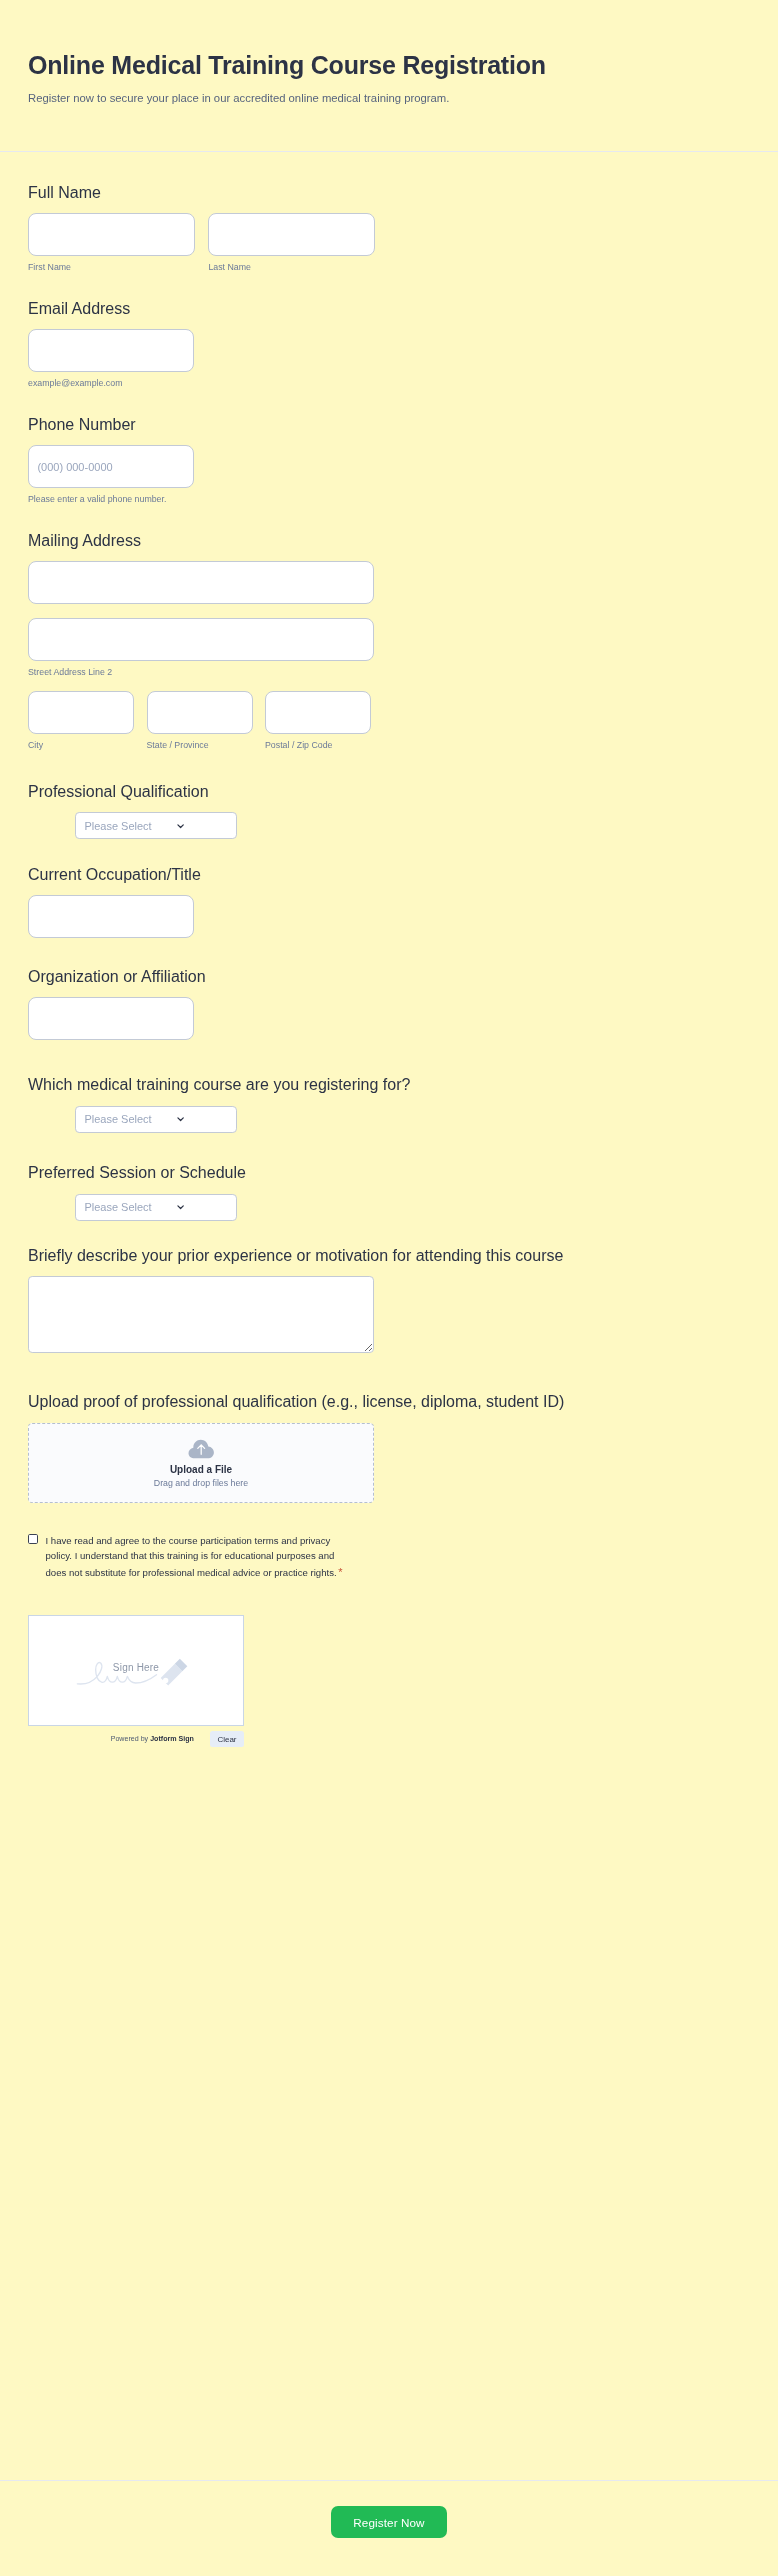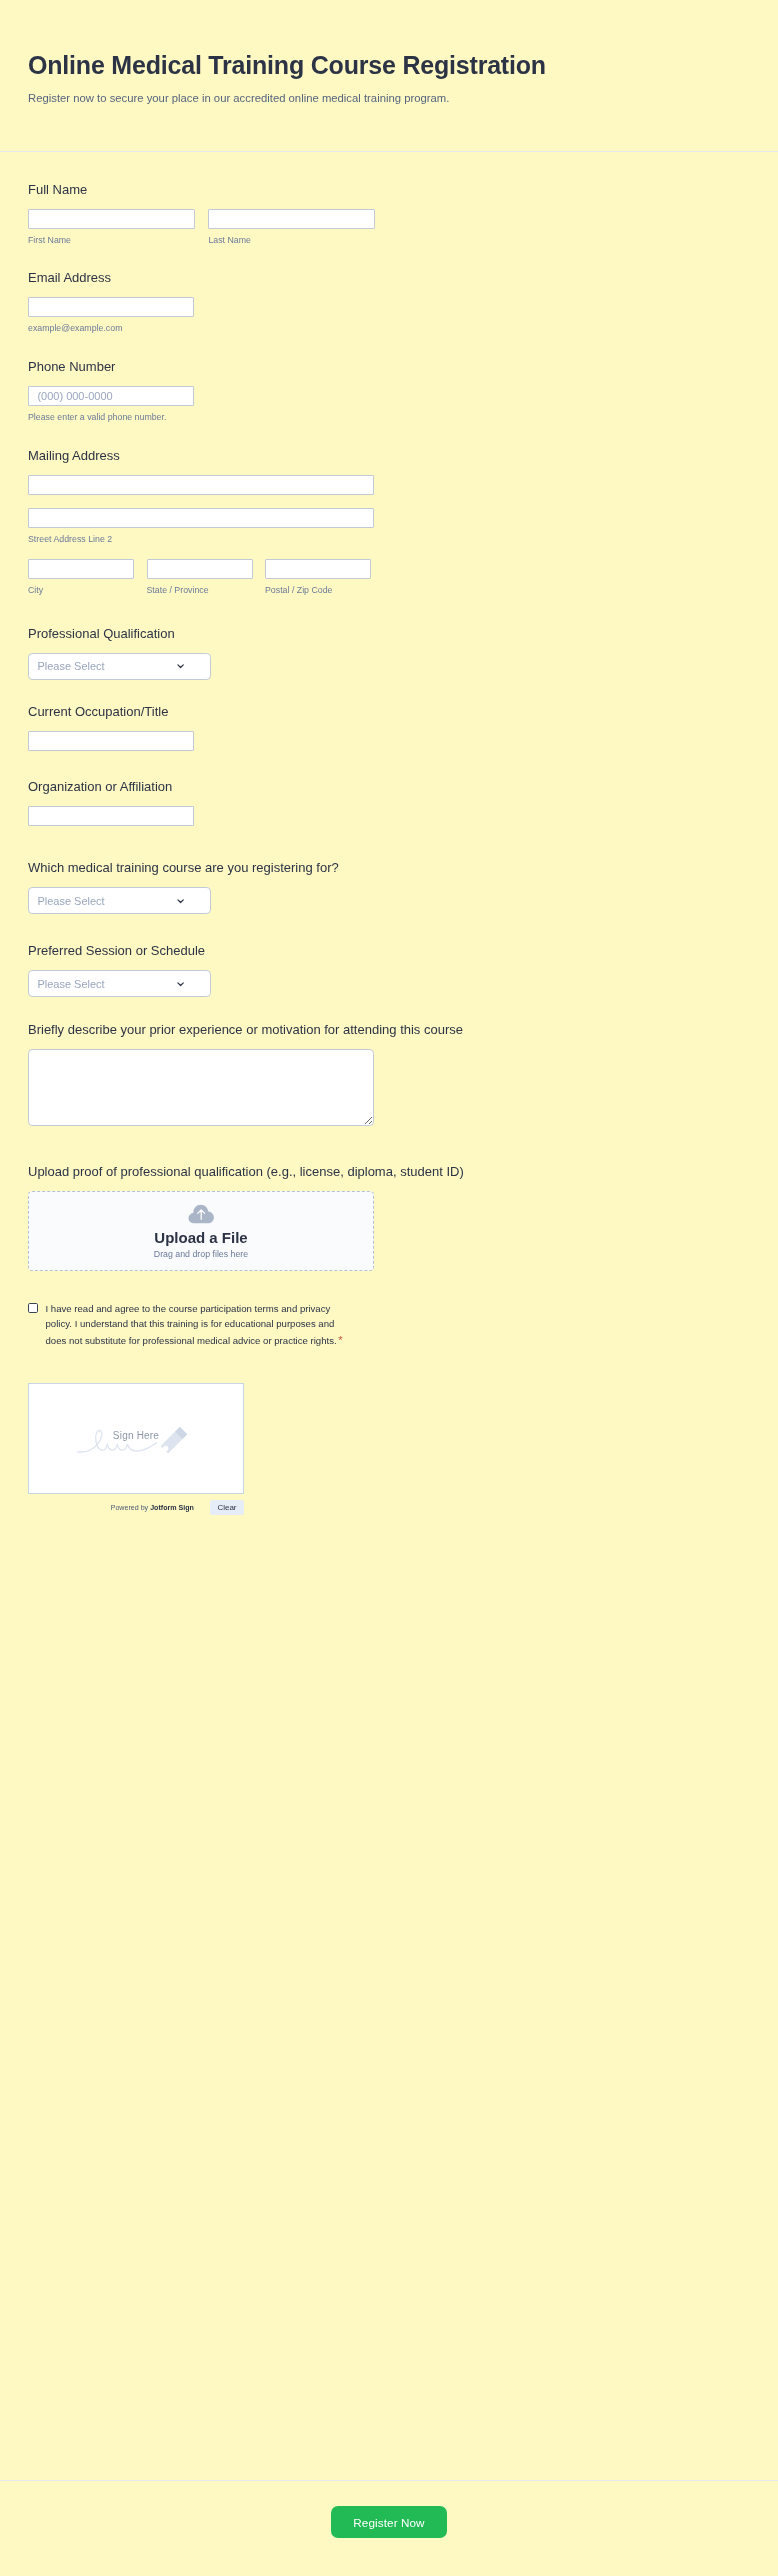--- a/index.html
+++ b/index.html
@@ -31,41 +31,41 @@
     font-weight: 400;
     margin: 0;
   }
   .header-rule { height:0.8px; background:#e6e9f0; width:100%; }
 
   
   .form-body { padding: 28.4px 28px 0 28px; flex: 1 1 auto; }
   .field { margin-bottom: 23.4px; }
   .field-label {
     display:block;
-    font-size: 13px;
+    font-size: 16px;
     line-height: 1.45;
     font-weight: 500;
     color: #2c3345;
     margin-bottom: 9.2px;
   }
   .req-star { color:#c7553a; font-size: 11px; margin-left:1.7px; }
 
   .sublabel {
     font-size: 8.8px;
     line-height: 1.4;
     color: #6b7a99;
     margin-top: 5px;
     display:block;
   }
 
   .inp {
     width: 100%;
-    height: 20px;
+    height: 43px;
     border: 0.8px solid #c3cad6;
-    border-radius: 1px;
+    border-radius: 8px;
     background: #fff;
     font-family: "Liberation Sans", sans-serif;
     font-size: 11px;
     color: #2c3345;
     padding: 3.3px 8.4px;
     outline: none;
   }
   .inp::placeholder { color:#9aa6bd; }
 
   .w-half { width: 166px; }
@@ -77,33 +77,34 @@
 
   
   .addr-line .inp { width: 346px; }
   .addr-triple { display:flex; gap:12.5px; }
   .addr-triple .cell { width: 106px; }
   .addr-triple .cell .inp { width: 106px; }
 
   
   .select-wrap { position:relative; width: 166px; }
   .sel {
-    width: 183px;
+    width: 162px;
     height: 27px;
     border:0.8px solid #c3cad6;
     border-radius:4.2px;
     background:#fff;
     font-family:"Liberation Sans", sans-serif;
     font-size:11px;
     color:#9aa6bd;
     padding: 3.3px 23.4px 3.3px 8.4px;
     appearance:none;
     -webkit-appearance:none;
     outline:none;
     cursor:pointer;
+    margin-left:47px;
   }
   .chev {
     position:absolute; right:8.4px; top:50%; transform:translateY(-50%);
     pointer-events:none; width:9.2px; height:9.2px; display:block;
   }
 
   
   .ta {
     width: 346px;
     height: 77px;
@@ -126,21 +127,21 @@
     border: 0.8px dashed #b4bfd1;
     border-radius: 4.2px;
     background: #fafbfd;
     display:flex;
     flex-direction:column;
     align-items:center;
     justify-content:center;
     cursor:pointer;
   }
   .dz-icon { width:28.4px; height:22px; margin-bottom:4.2px; display:block; }
-  .dz-title { font-size: 15px; font-weight:700; color:#2c3345; margin-bottom:2.5px; }
+  .dz-title { font-size: 10px; font-weight:700; color:#2c3345; margin-bottom:2.5px; }
   .dz-sub { font-size: 8.8px; color:#6b7a99; }
 
   
   .cb-field { margin-top: 30px; margin-bottom: 33px; }
   .cb-row { display:flex; align-items:flex-start; }
   .cb-box {
     width:10px; height:10px; min-width:10px;
     border:1.1px solid #3b4252;
     border-radius:1.7px;
     background:#fff;

